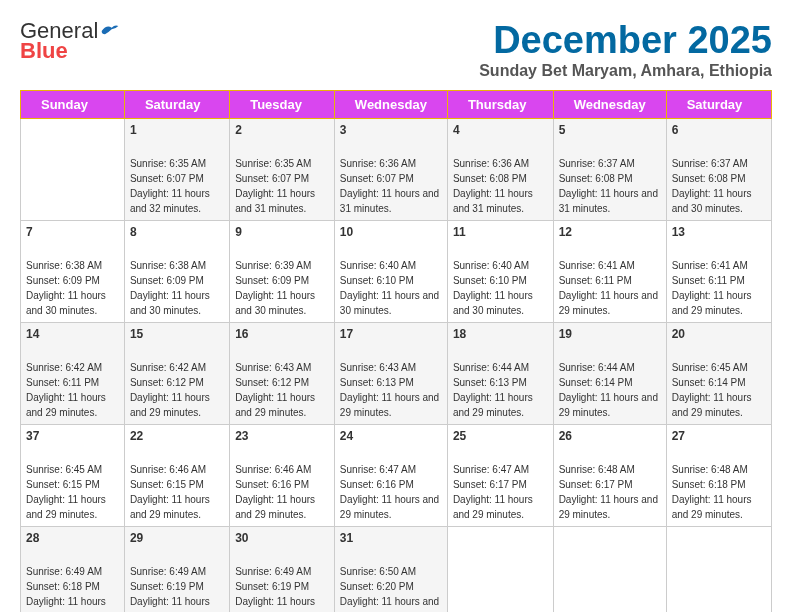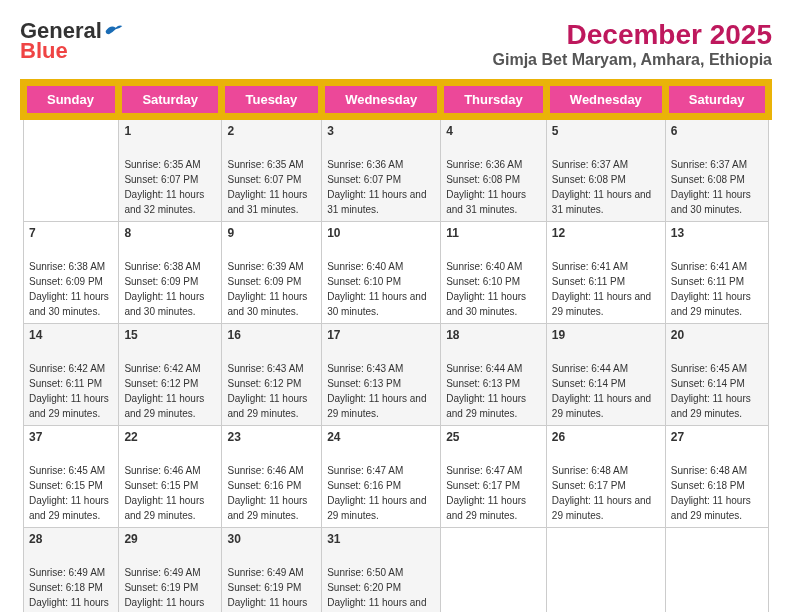--- a/index.html
+++ b/index.html
@@ -18,57 +18,57 @@
     }
     .logo {
       display: flex;
       flex-direction: column;
       align-items: flex-start;
     }
     .logo-text {
       display: flex;
       align-items: center;
       font-size: 22px;
-      font-weight: bold;
+      font-weight: normal;
       color: #333;
       line-height: 1;
     }
     .logo-general { color: #333; }
     .logo-bird {
       width: 20px;
       height: 18px;
       margin-left: 2px;
     }
     .title-block {
       text-align: right;
     }
     .month-title {
-      font-size: 28px;
-      font-weight: bold;
-      color: #be185d;
+      font-size: 38px;
+      font-weight: bold;
+      color: #0369a1;
       line-height: 1.1;
     }
     .subtitle {
       font-size: 16px;
       color: #555;
       font-weight: bold;
     }
     .calendar-table {
       width: 100%;
       border-collapse: collapse;
       margin-top: 10px;
     }
     .calendar-table th {
-      background-color: #ec4899;
+      background-color: #d946ef;
       color: #fff;
       font-size: 13px;
       font-weight: bold;
       padding: 6px 20px;
       text-align: left;
-      border: 7px solid #eab308;
+      border: 1px solid #eab308;
     }
     .calendar-table td {
       border: 1px solid #ccc;
       vertical-align: top;
       padding: 4px 5px;
       width: 107px;
       min-height: 80px;
       font-size: 10.5px;
       color: #333;
       background: #fff;
@@ -103,21 +103,21 @@
     <div class="logo-text">
       <span class="logo-general">General</span>
       <svg class="logo-bird" viewBox="0 0 24 20" xmlns="http://www.w3.org/2000/svg">
         <path d="M2 10 Q8 2 14 6 Q18 2 22 4 Q18 8 14 8 Q10 12 6 14 Q2 14 2 10Z" fill="#1a6cb5"></path>
       </svg>
     </div>
     <div style="font-size:22px; font-weight:bold; color:#ef4444; line-height:1; margin-top:-2px;">Blue</div>
   </div>
   <div class="title-block">
     <div class="month-title">December 2025</div>
-    <div class="subtitle">Gimja Bet Maryam, Amhara, Ethiopia</div>
+    <div class="subtitle">Sunday Bet Maryam, Amhara, Ethiopia</div>
   </div>
 </div>
 
 <table class="calendar-table">
   <thead>
     <tr>
     <th>Sunday</th>
         <th>Saturday</th>
         <th>Tuesday</th>
         <th>Wednesday</th>

